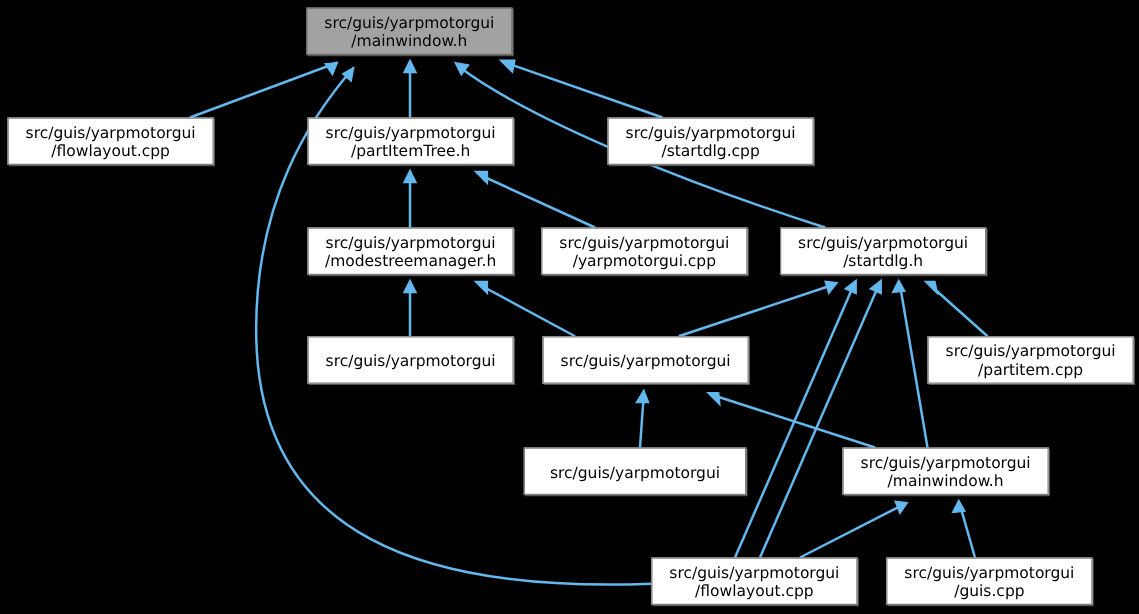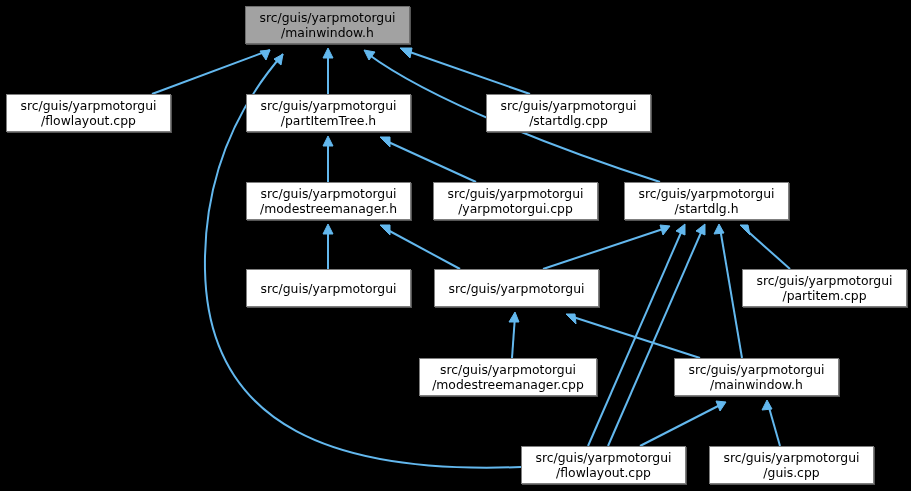--- a/index.html
+++ b/index.html
@@ -179,21 +179,20 @@
       </div>
       <div class="node" style="left: 434px; top: 269px; width: 165px; height: 38px;">
         <span class="node-line">src/guis/yarpmotorgui</span>
       </div>
       <div class="node" style="left: 742px; top: 269px; width: 165px; height: 38px;">
         <span class="node-line">src/guis/yarpmotorgui</span>
         <span class="node-line">/partitem.cpp</span>
       </div>
       <div class="node" style="left: 419px; top: 358px; width: 178px; height: 38px;">
         <span class="node-line">src/guis/yarpmotorgui</span>
-        <span class="node-line">/modestreemanager.cpp</span>
       </div>
       <div class="node" style="left: 674px; top: 358px; width: 165px; height: 38px;">
         <span class="node-line">src/guis/yarpmotorgui</span>
         <span class="node-line">/mainwindow.h</span>
       </div>
       <div class="node" style="left: 521px; top: 446px; width: 165px; height: 38px;">
         <span class="node-line">src/guis/yarpmotorgui</span>
         <span class="node-line">/flowlayout.cpp</span>
       </div>
       <div class="node" style="left: 709px; top: 446px; width: 165px; height: 38px;">

